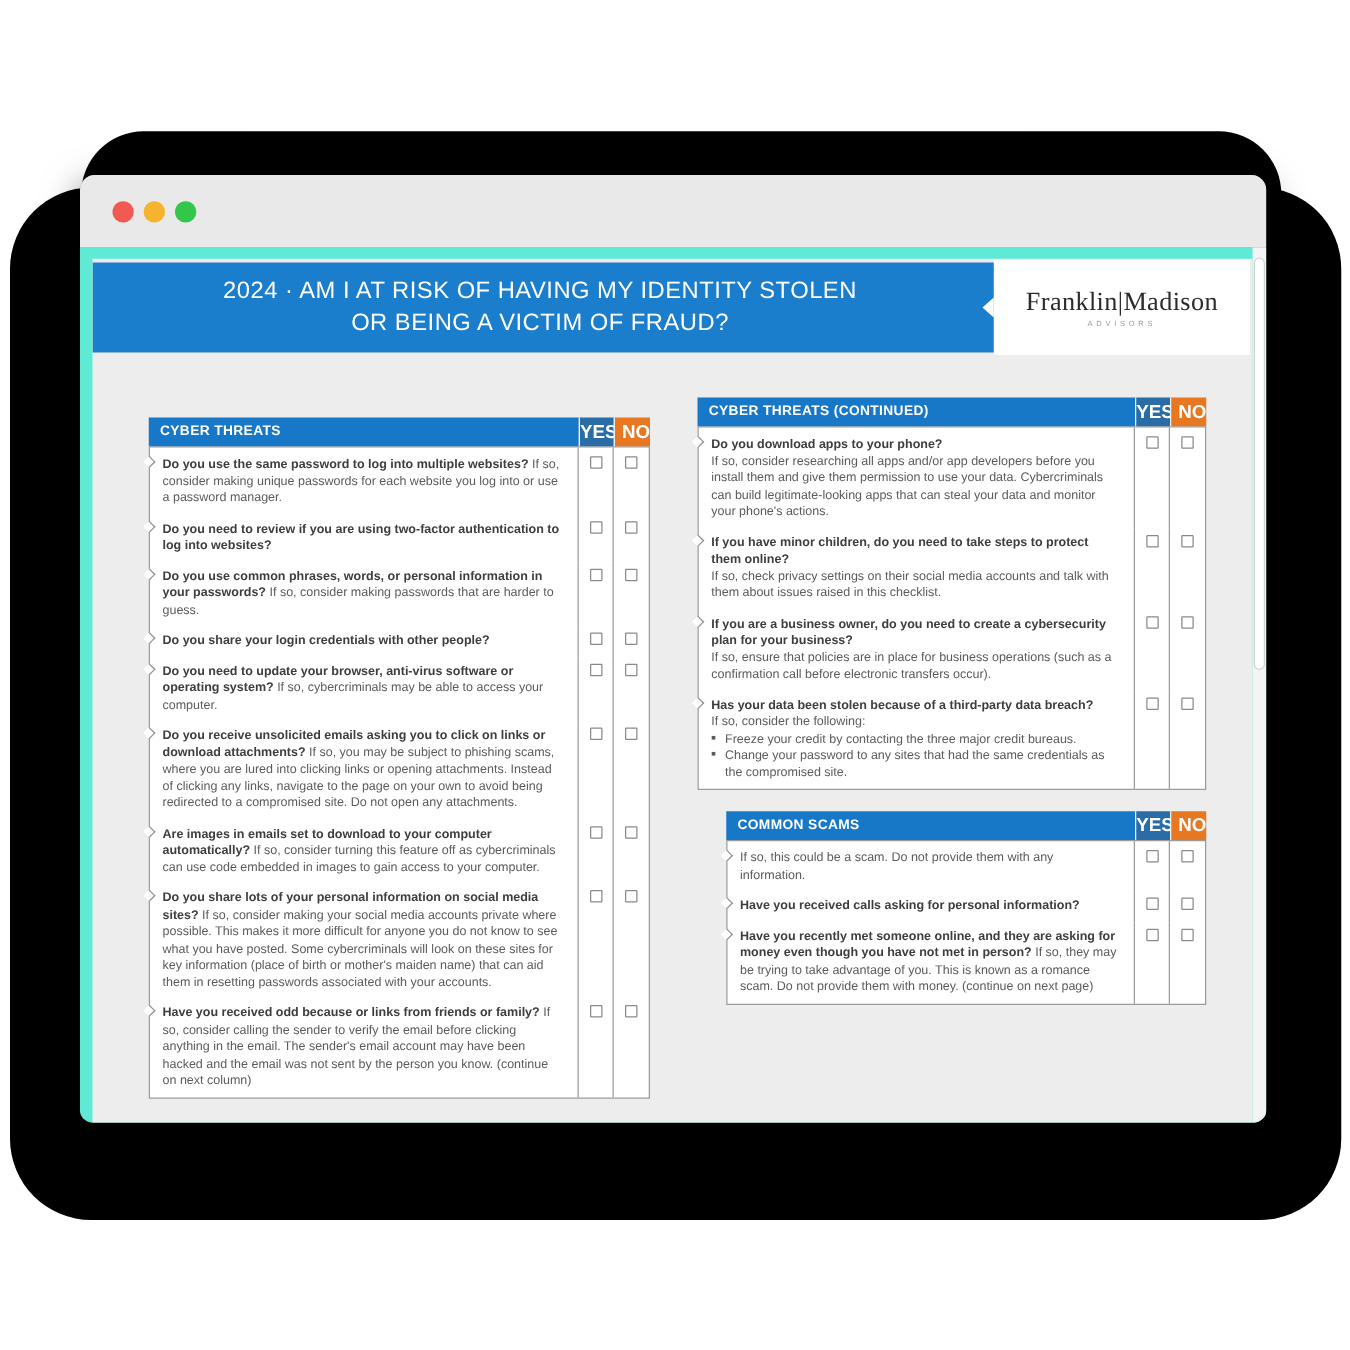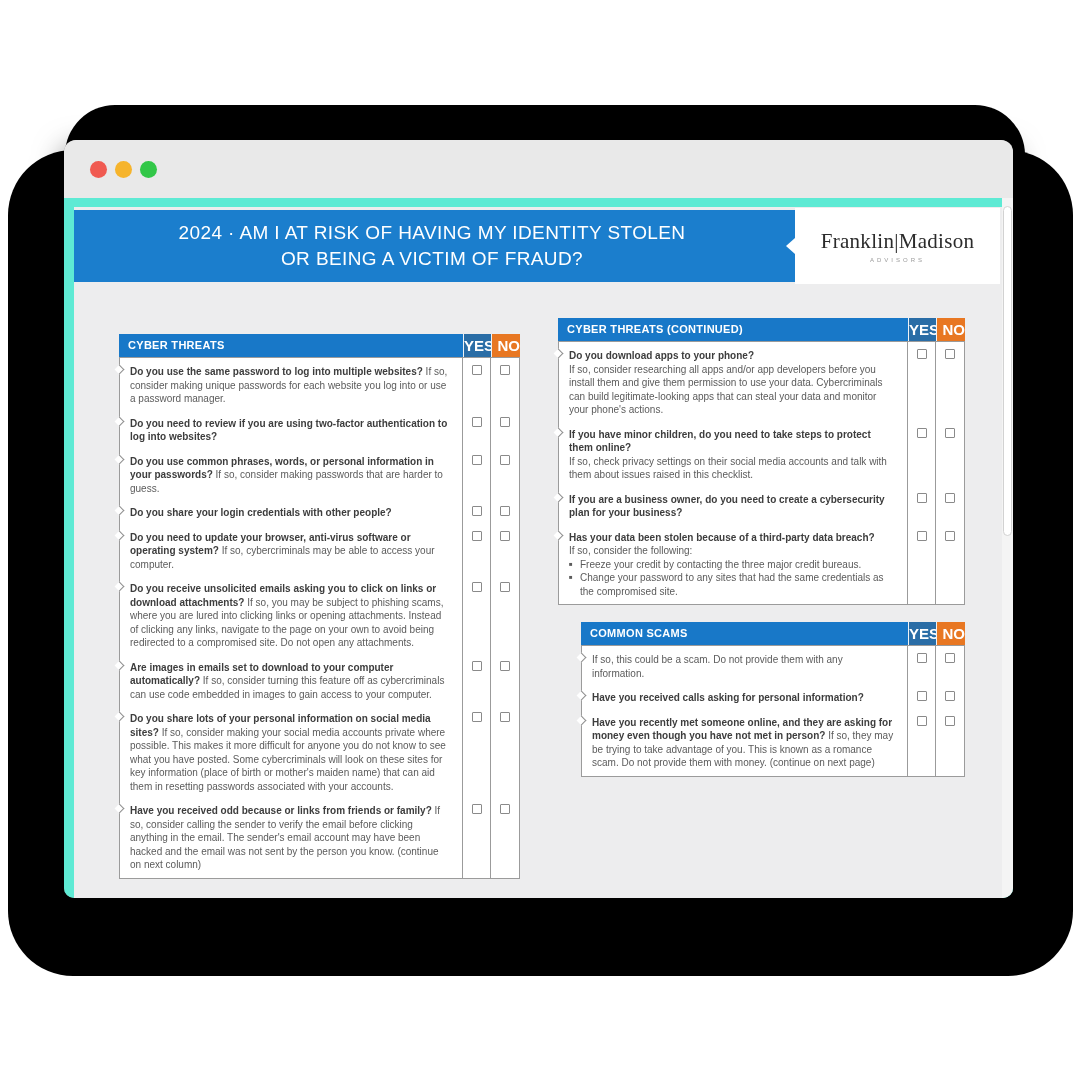--- a/index.html
+++ b/index.html
@@ -227,21 +227,21 @@
                   <div class="q-cell"><span class="q">If you have minor children, do you need to take steps to protect them online?</span><div class="a-block">If so, check privacy settings on their social media accounts and talk with them about issues raised in this checklist.</div></div>
                   <div class="box-cell">
                     <div class="checkbox"></div>
                   </div>
                   <div class="box-cell">
                     <div class="checkbox"></div>
                   </div>
                 </div>
                 <div class="item">
                   <span class="chev"></span>
-                  <div class="q-cell"><span class="q">If you are a business owner, do you need to create a cybersecurity plan for your business?</span></div>
+                  <div class="q-cell"><span class="q">If you are a business owner, do you need to create a cybersecurity plan for your business?</span><div class="a-block">If so, ensure that policies are in place for business operations (such as a confirmation call before electronic transfers occur).</div></div>
                   <div class="box-cell">
                     <div class="checkbox"></div>
                   </div>
                   <div class="box-cell">
                     <div class="checkbox"></div>
                   </div>
                 </div>
                 <div class="item">
                   <span class="chev"></span>
                   <div class="q-cell"><span class="q">Has your data been stolen because of a third-party data breach?</span><div class="a-block">If so, consider the following:</div><ul class="bullets">

